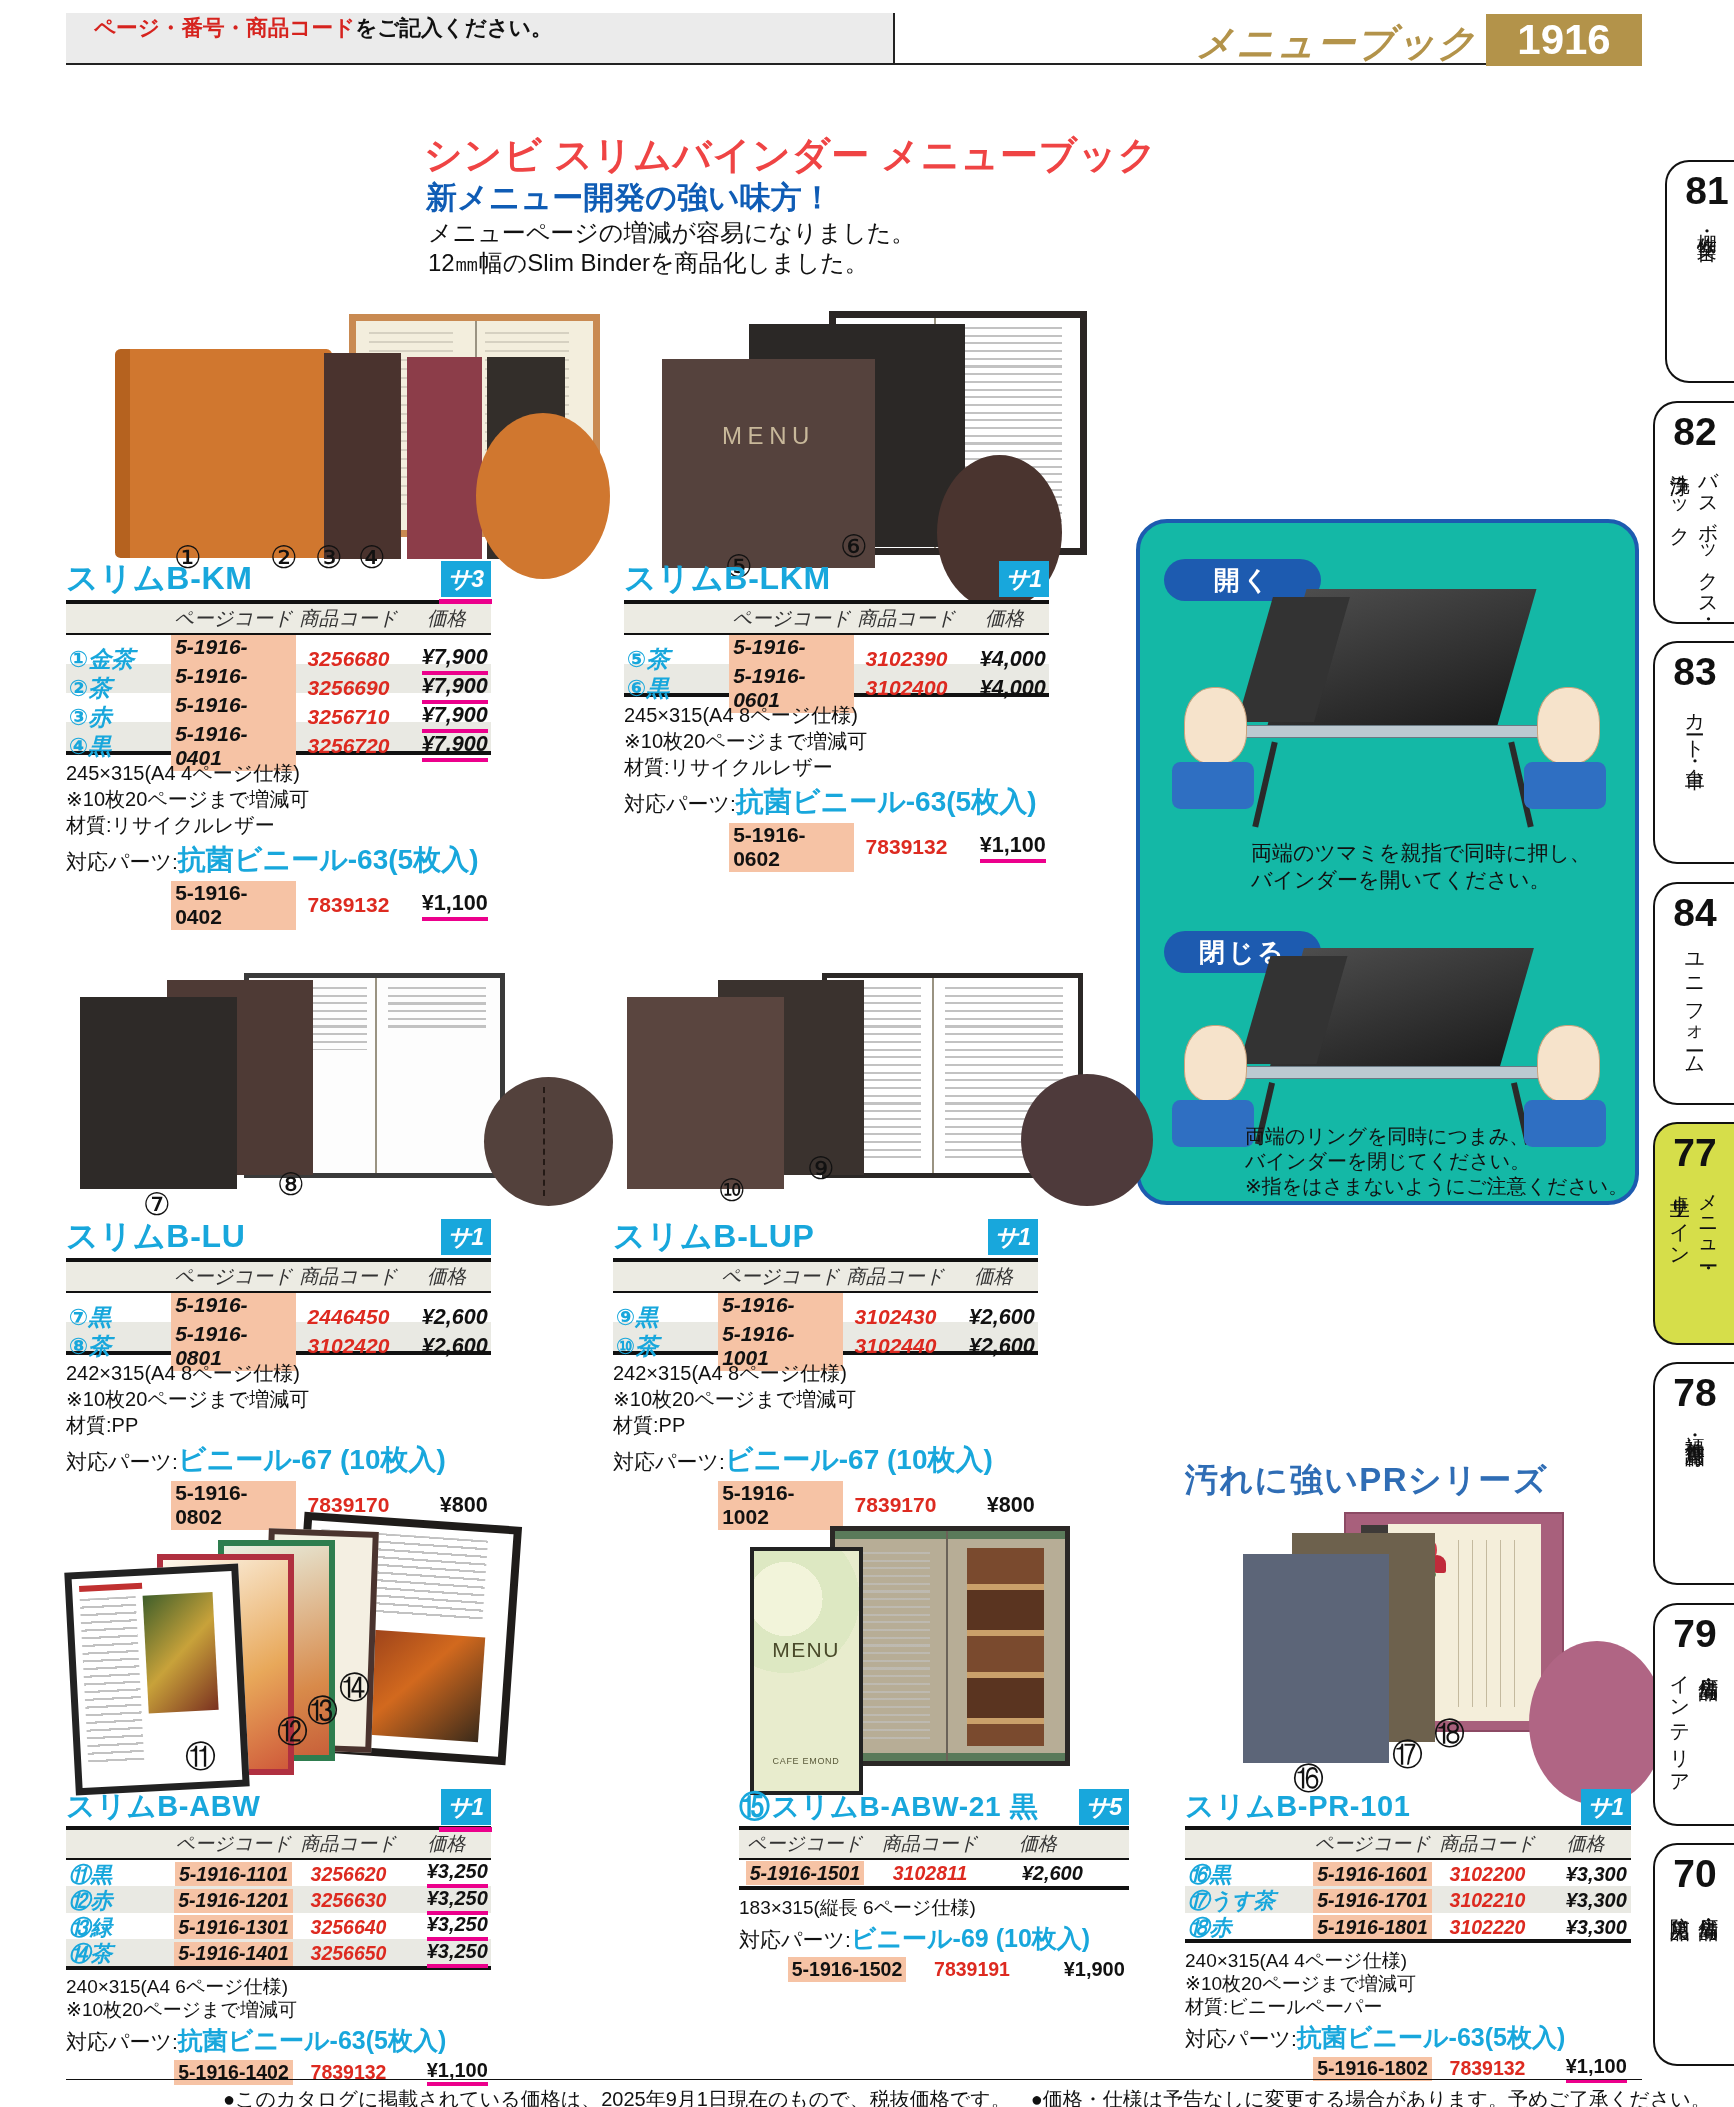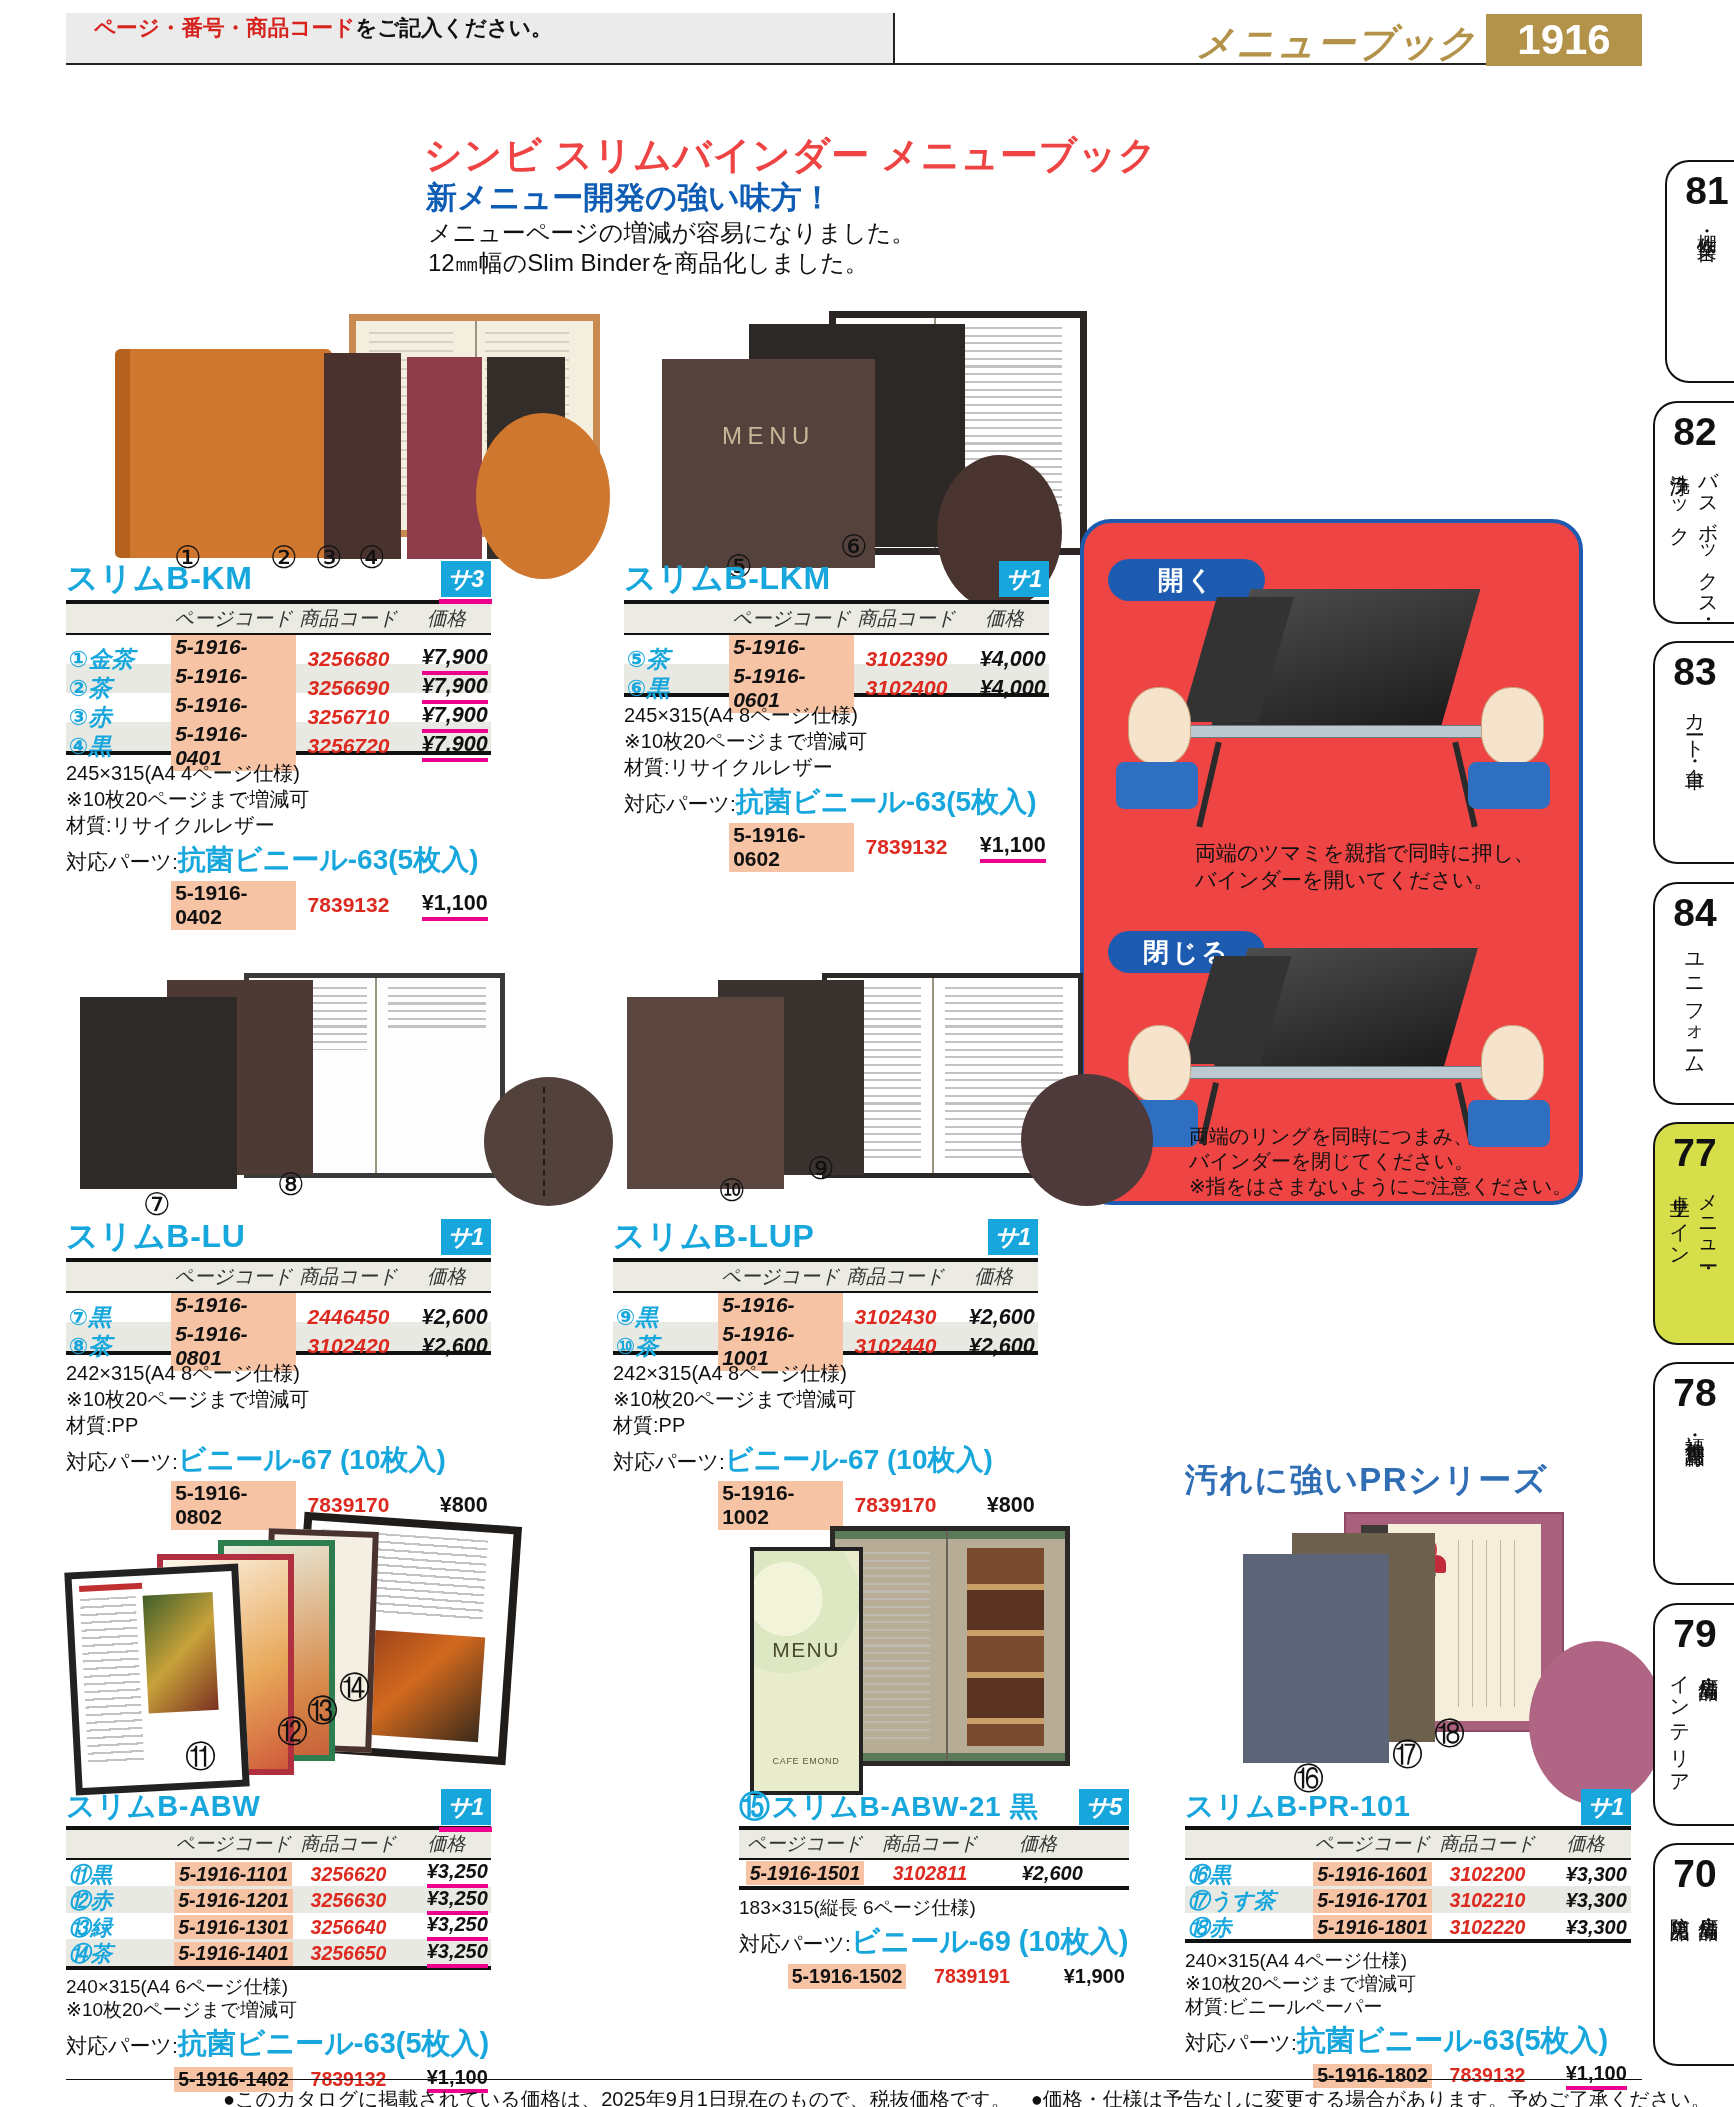--- a/index.html
+++ b/index.html
@@ -57,40 +57,40 @@
 
   .compact .p-head{height:32px;}
   .compact .p-title{font-size:29px;}
   .compact .t-head{height:28px;font-size:19px;}
   .compact .t-row{height:26.5px;}
   .compact .c-label{font-size:21.6px;}
   .compact .code-hl{font-size:19.5px;}
   .compact .c-prod{font-size:19.5px;}
   .compact .c-price{font-size:20px;}
   .compact .p-notes{font-size:19px;line-height:23px;}
-  .compact .parts-name{font-size:29px;}
+  .compact .parts-name{font-size:25px;}
   .compact .parts-row{height:26.5px;}
   .nolabel .t-head,.nolabel .t-row{grid-template-columns:132px 118px 98px;}
   .nolabel .parts-row{grid-template-columns:42px 132px 118px 98px;}
 
   
   .photo{position:absolute;}
   .sh{position:absolute;}
   .pnum{position:absolute;font-size:31px;color:#111;line-height:1;}
   .pages{background:#f3eedd;}
   .textlines{background:repeating-linear-gradient(to bottom,#b9b4a6 0 2.1px,transparent 2.1px 9px);}
   .graylines{background:repeating-linear-gradient(to bottom,#c2c2c2 0 2.1px,transparent 2.1px 7.7px);}
   .spine{position:absolute;top:0;bottom:0;left:50%;width:2.1px;background:#9a9382;}
   .oval{border-radius:50%;}
   .stitch{position:absolute;top:8%;bottom:8%;left:46%;width:0;border-left:2.8px dashed #241a16;}
   .weave{background-image:repeating-linear-gradient(45deg,rgba(255,255,255,.08) 0 2.8px,transparent 2.8px 5.6px);}
 
   
-  .instr{left:1080px;top:519px;width:503px;height:686px;border:4.9px solid #1d5bb0;border-radius:31px;
-         background:#ef4444;box-sizing:border-box;}
+  .instr{left:1136px;top:519px;width:503px;height:686px;border:4.9px solid #1d5bb0;border-radius:31px;
+         background:#14b8a6;box-sizing:border-box;}
   .pill{position:absolute;width:157px;height:42px;background:#1d5bb0;border-radius:21px;color:#fff;
         font-size:26px;font-weight:bold;text-align:center;line-height:42px;letter-spacing:2.8px;}
   .caption{position:absolute;font-size:21px;line-height:26.5px;color:#111;}
   .ill{position:absolute;width:390px;height:251px;}
   .ill .cover{position:absolute;left:91px;top:7px;width:230px;height:136px;
               background:linear-gradient(160deg,#4d4d4d,#1c1c1c);transform:skewX(-16deg);}
   .ill .cover2{position:absolute;left:59px;top:15.3px;width:77px;height:125px;background:#333;
                transform:skewX(-16deg);}
   .ill .bar{position:absolute;left:38px;top:143px;width:314px;height:11px;background:#bcc9d1;
             border:1.4px solid #6a7a84;}

